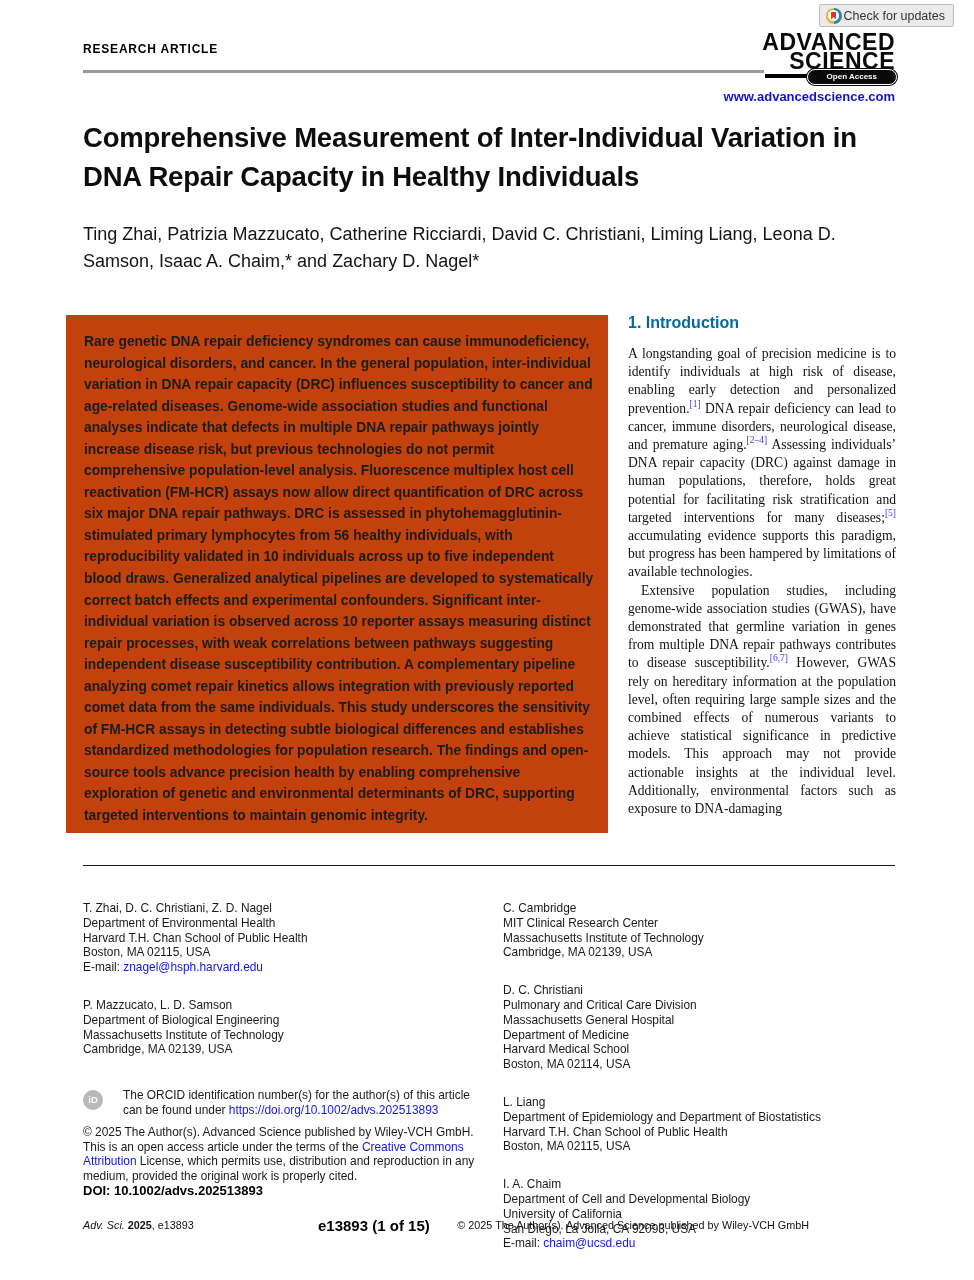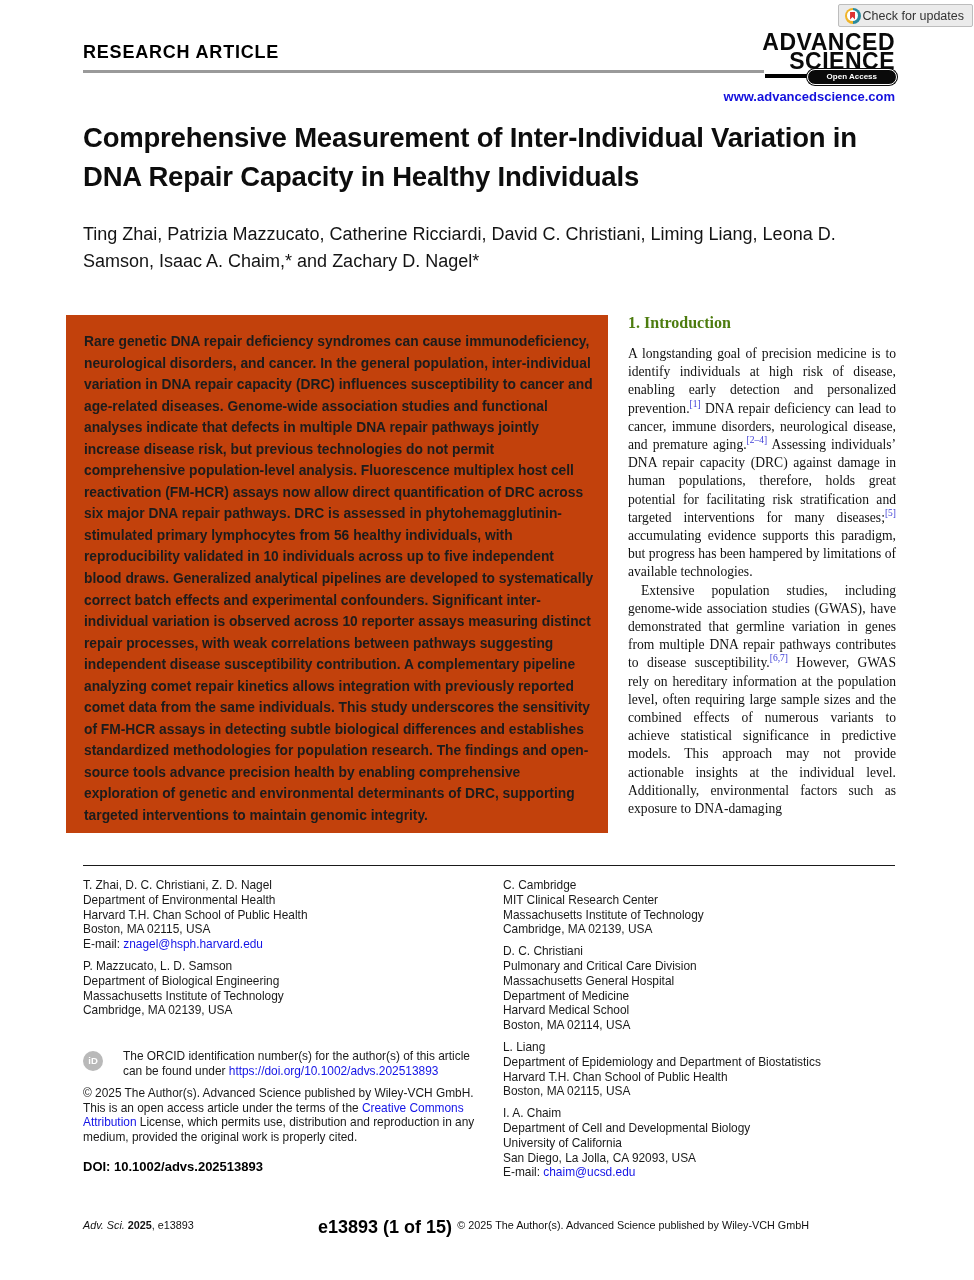--- a/index.html
+++ b/index.html
@@ -5,41 +5,41 @@
   * { margin:0; padding:0; box-sizing:border-box; }
   html,body { background:#ffffff; }
   .page {
     position:relative; width:974px; height:1280px; background:#fff;
     font-family:"Liberation Sans", sans-serif; overflow:hidden;
   }
   a { text-decoration:none; cursor:pointer; }
 
   
   .check-badge {
-    position:absolute; top:4px; right:1px; height:23px;
+    position:absolute; top:4px; right:20px; height:23px;
     display:flex; align-items:center; gap:2px;
     background:#ebebeb; border:1px solid #bdbdbd; border-radius:2px;
     padding:0 8px 0 6px; font-size:12.5px; color:#333;
   }
   .badge-icon {
     position:relative; width:16px; height:16px; border-radius:50%; flex:none;
     background:conic-gradient(from 180deg, #f0b429 0 50%, #2a8a9d 50% 100%);
   }
   .badge-icon::before {
     content:""; position:absolute; inset:2.5px; background:#fff; border-radius:50%;
   }
   .badge-icon::after {
     content:""; position:absolute; left:5.5px; top:4px; width:5px; height:8px;
     background:#d33; clip-path:polygon(0 0,100% 0,100% 100%,50% 68%,0 100%);
   }
 
   
   .research-article {
     position:absolute; top:42px; left:83px;
-    font-size:18px; font-weight:900; letter-spacing:0.8px; color:#000;
+    font-size:12px; font-weight:900; letter-spacing:0.8px; color:#000;
   }
   .rule-gray {
     position:absolute; top:70px; left:83px; width:681px; height:3px; background:#9a9a9a;
   }
   .logo {
     position:absolute; top:33px; left:721px; width:174px; text-align:right;
   }
   .logo-line { font-size:23px; font-weight:900; letter-spacing:0.5px; line-height:19px; color:#0a0a0a; }
   .logo-bar {
     position:relative; margin-top:3px; margin-left:auto; width:130px; height:4px; background:#000;
@@ -71,49 +71,49 @@
   .abstract-text {
     font-size:13.8px; font-weight:700; line-height:21.55px; color:#1c1c1c; text-align:left;
   }
 
   
   .intro {
     position:absolute; top:314px; left:628px; width:268px;
     font-family:"Liberation Serif", serif; color:#111;
   }
   .intro-heading {
-    font-family:Liberation Serif, serif; font-size:16px; font-weight:700;
-    color:#4d7c0f; margin-bottom:13px;
+    font-family:Liberation Sans, sans-serif; font-size:16px; font-weight:700;
+    color:#0369a1; margin-bottom:13px;
   }
   .intro p { font-size:13.6px; line-height:18.2px; text-align:justify; }
   .intro p.indent { text-indent:13px; }
   sup.ref { color:#3b3bd6; font-size:9.5px; line-height:0; }
 
   
   .divider {
     position:absolute; top:865px; left:83px; width:812px; height:0; border-top:1.5px solid #1a1a1a;
   }
   .fn-col { position:absolute; top:878px; font-size:11.9px; line-height:14.8px; color:#1a1a1a; }
   .fn-left  { left:83px;  width:402px; }
   .fn-right { left:503px; width:402px; }
-  .fn-block { margin-bottom:7px; }
+  .fn-block { margin-bottom:7px;margin-top:23px; }
   .link { color:#1414e6; }
   .orcid-block { margin-top:31px; display:flex; gap:20px; }
   .orcid-icon {
     width:20px; height:20px; border-radius:50%; background:#b9b9b9; flex:none; margin-top:2px;
     color:#fff; font-size:9.5px; font-weight:700;
     display:flex; align-items:center; justify-content:center;
   }
   .license-block { margin-top:7px; }
-  .doi-line { margin-top:15px; font-size:13px; font-weight:700; color:#000; }
+  .doi-line { font-size:13px; font-weight:700; color:#000; }
 
   
   .footer { position:absolute; top:1216px; left:0; width:888px; height:20px; font-size:10.8px; color:#111; }
   .footer-left   { position:absolute; left:83px; top:3px; }
-  .footer-center { position:absolute; left:318px; top:1px; font-weight:700; font-size:18px; color:#000; }
+  .footer-center { position:absolute; left:318px; top:1px; font-weight:700; font-size:15px; color:#000; }
   .footer-right  { position:absolute; right:79px; top:3px; }
   .it { font-style:italic; }
   .bd { font-weight:700; }
 </style>
 </head>
 <body>
 
 <div class="page">
 
   <a class="check-badge">

